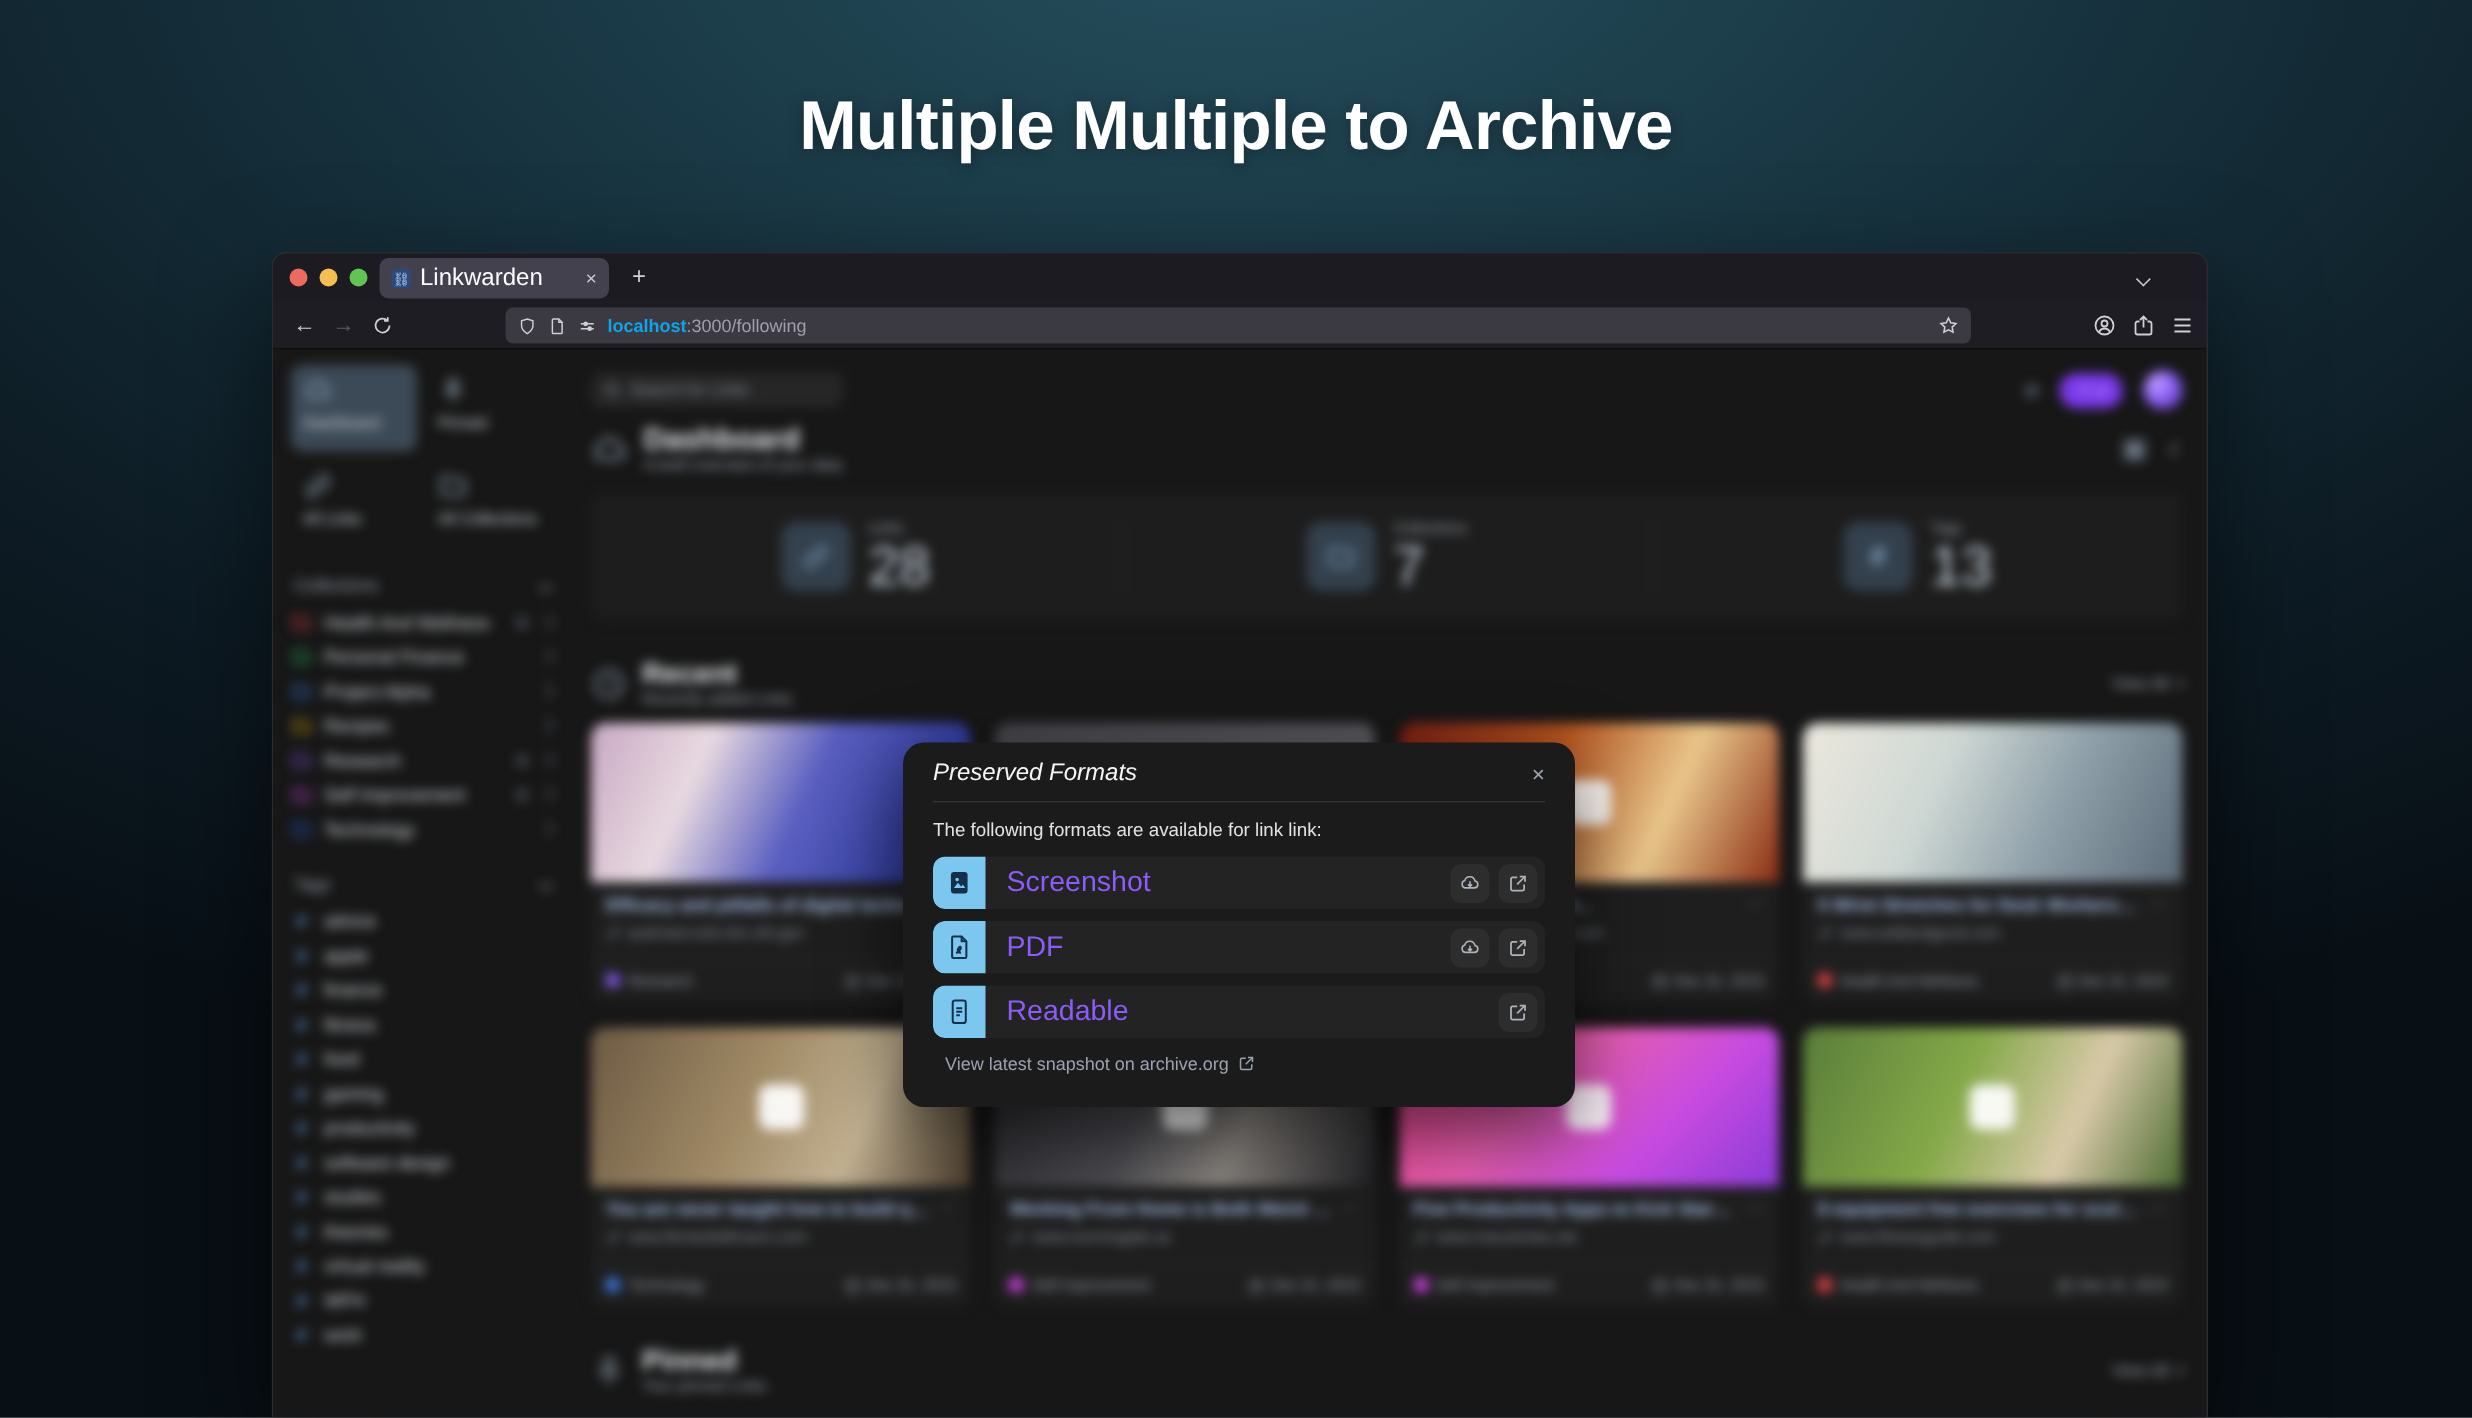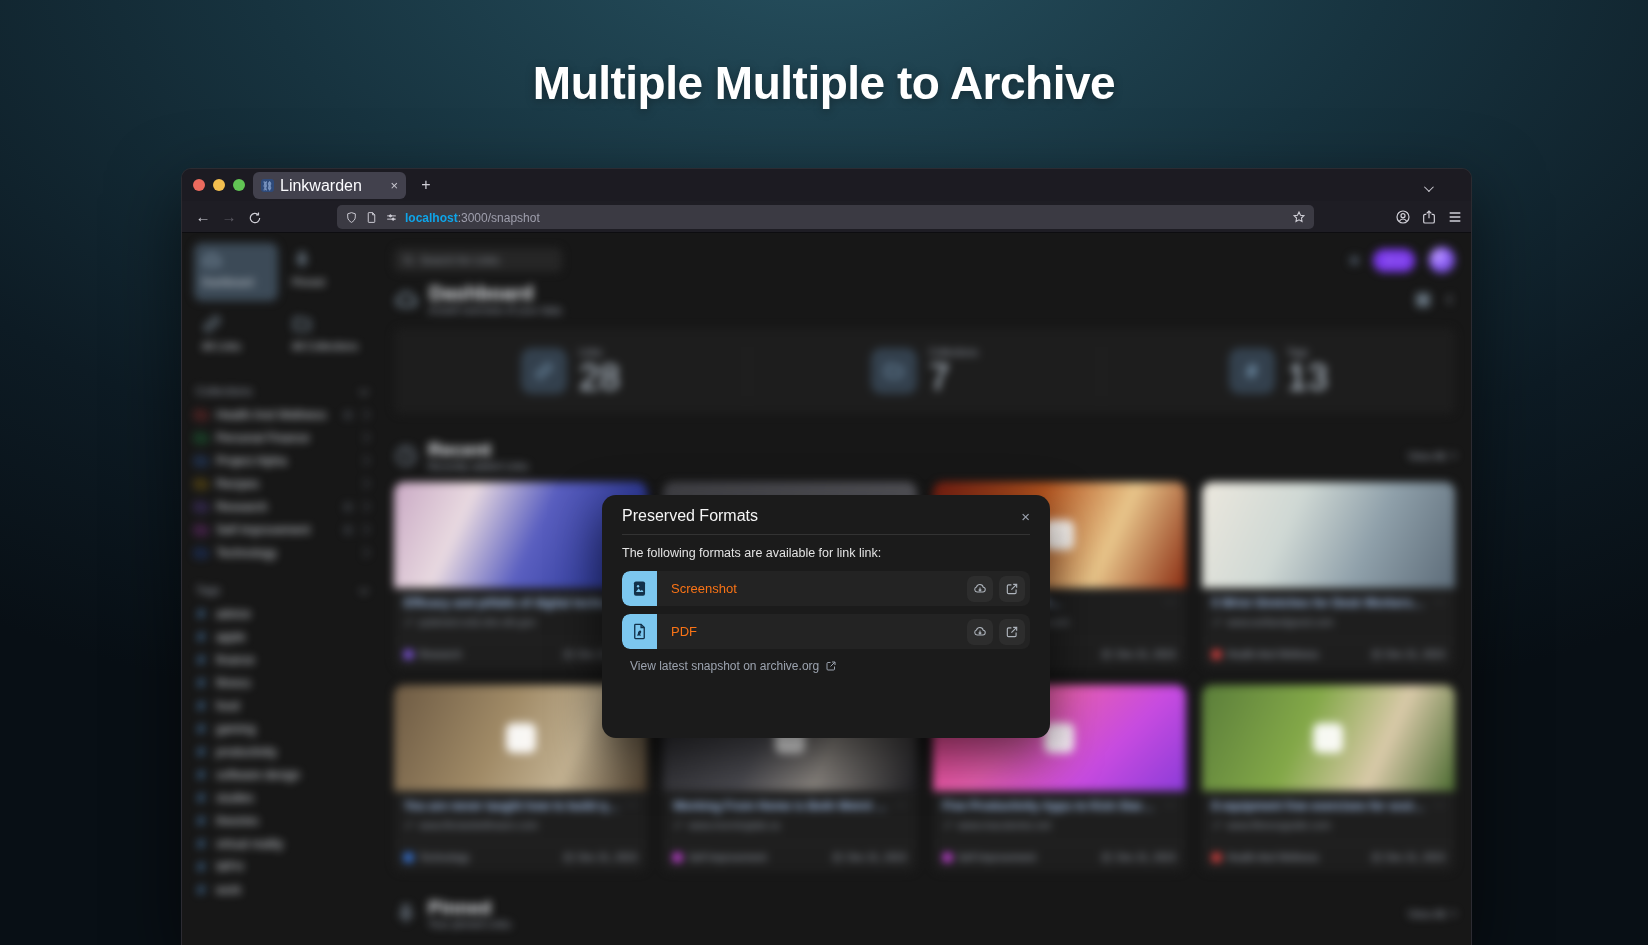--- a/index.html
+++ b/index.html
@@ -122,30 +122,30 @@
     padding:0 10px; font-size:10px; color:#9ca3af; }
   .tag-dot { width:9px; height:9px; border-radius:3px; display:inline-block; margin-right:6px; vertical-align:-1px; }
   .card-date { margin-left:auto; display:flex; align-items:center; gap:4px; }
   .card-date .i { width:11px; height:11px; }
 
   
   .modal { position:absolute; left:420px; top:262px; width:448px; height:243px;
     background:#1b1b1b; border-radius:14px; box-shadow:0 18px 50px rgba(0,0,0,.6);
     padding:12px 20px 10px 20px; z-index:5; }
   .modal-title-row { display:flex; align-items:center; }
-  .modal-title { font-size:16px; color:#f5f5f5; font-weight:normal; }
+  .modal-title { font-size:16px; color:#f5f5f5; font-weight:normal;font-style:italic; }
   .modal-close { margin-left:auto; color:#9ca3af; font-size:15px; line-height:1; }
   .modal-div { height:1px; background:#333; margin:9px 0 11px 0; }
   .modal-desc { font-size:12.5px; color:#e3e3e3; margin-bottom:11px; }
   .fmt-row { height:35px; background:#232323; border-radius:8px; display:flex;
     align-items:center; margin-bottom:8px; overflow:hidden; }
   .fmt-ic { width:35px; height:35px; background:#7cc7ef; border-radius:8px 0 0 8px;
     display:flex; align-items:center; justify-content:center; flex:none; }
   .fmt-ic .i { width:19px; height:19px; }
-  .fmt-label { margin-left:14px; font-size:13px; color:#f97316; font-weight:500; }
+  .fmt-label { margin-left:14px; font-size:19px; color:#8b5cf6; font-weight:500; }
   .fmt-btns { margin-left:auto; display:flex; gap:6px; margin-right:5px; }
   .sq-btn { width:26px; height:26px; border-radius:7px; background:#2d2d2d; color:#aeb4bc;
     display:flex; align-items:center; justify-content:center; }
   .sq-btn .i { width:14px; height:14px; }
   .modal-foot { display:flex; align-items:center; margin-top:10px; }
   .archive-link { font-size:12px; color:#9ca3af; display:flex; align-items:center; gap:6px; margin-left:8px; }
   .archive-link .i { width:12px; height:12px; }
   .refresh-btn { margin-left:auto; width:214px; border:1.5px solid #dcdcdc; border-radius:10px;
     background:transparent; text-align:center; padding:4px 6px 5px 6px; }
   .refresh-title { font-size:12px; font-weight:bold; color:#fff; }
@@ -280,21 +280,21 @@
       <svg class="i" style="width:13px;height:13px;color:#d0cfd7">
           <use href="#ic-shield"></use>
         </svg>
       <svg class="i" style="width:13px;height:13px;color:#d0cfd7">
           <use href="#ic-page"></use>
         </svg>
       <svg class="i" style="width:13px;height:13px;color:#d0cfd7">
           <use href="#ic-sliders"></use>
         </svg>
       <span>
-        <span class="url-host">localhost</span><span class="url-path">:3000/snapshot</span>
+        <span class="url-host">localhost</span><span class="url-path">:3000/following</span>
       </span>
       <svg class="i url-star" style="width:14px;height:14px;color:#d0cfd7">
           <use href="#ic-star"></use>
         </svg>
     </div>
     <div class="chrome-right">
       <svg class="i chrome-ic">
           <use href="#ic-user"></use>
         </svg>
       <svg class="i chrome-ic">
@@ -875,20 +875,35 @@
                 <use href="#ic-clouddl"></use>
               </svg>
             </span>
           <span class="sq-btn">
               <svg class="i">
                 <use href="#ic-ext"></use>
               </svg>
             </span>
         </span>
       </div>
+      <div class="fmt-row">
+        <span class="fmt-ic">
+            <svg class="i">
+              <use href="#ic-docfile"></use>
+            </svg>
+          </span>
+        <span class="fmt-label">Readable</span>
+        <span class="fmt-btns">
+          <span class="sq-btn">
+              <svg class="i">
+                <use href="#ic-ext"></use>
+              </svg>
+            </span>
+        </span>
+      </div>
 
       <div class="modal-foot">
         <span class="archive-link">
           <span>View latest snapshot on archive.org</span>
           <svg class="i">
               <use href="#ic-ext"></use>
             </svg>
         </span>
       </div>
     </div>

